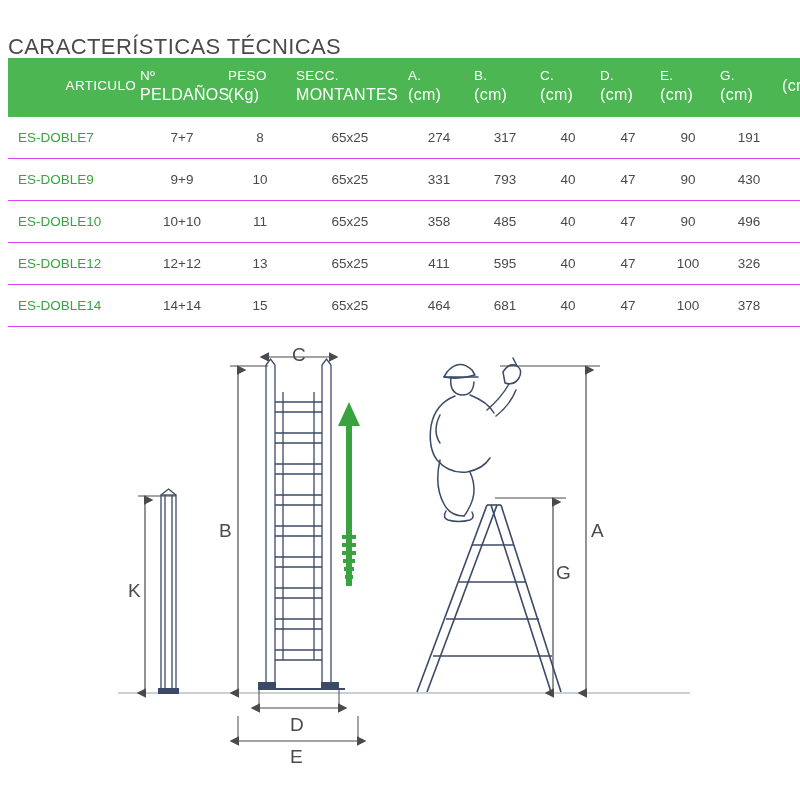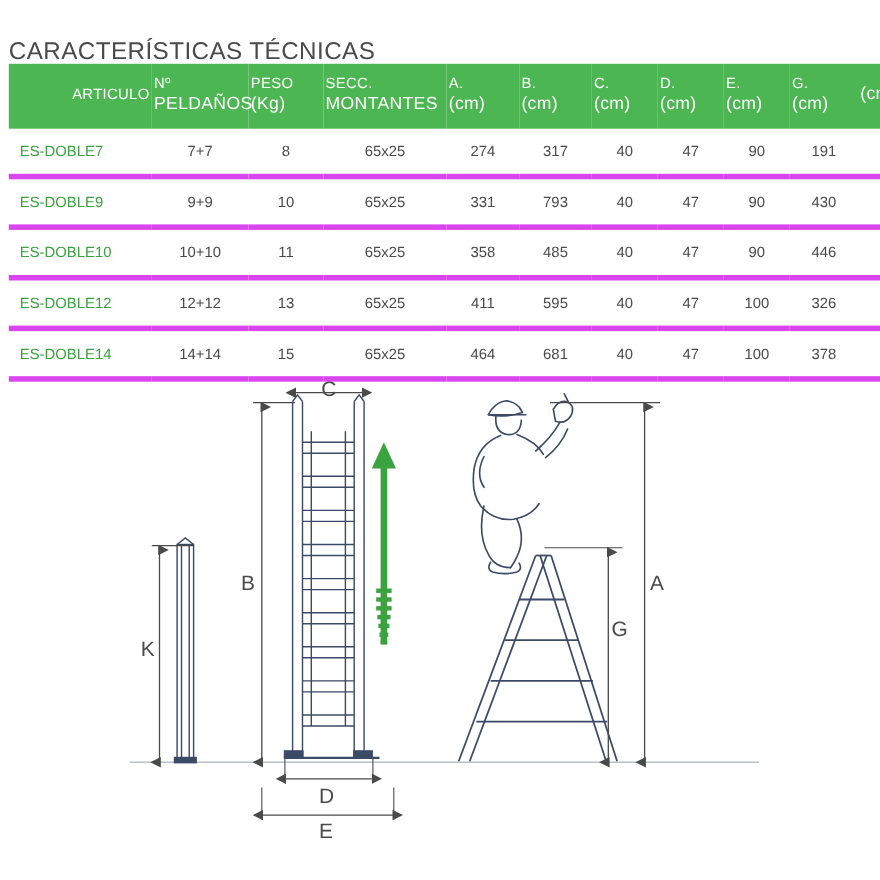--- a/index.html
+++ b/index.html
@@ -58,21 +58,21 @@
   }
   table.spec thead th .sub {
     display: block;
     font-size: 16px;
   }
   table.spec tbody td {
     font-size: 13.5px;
     text-align: center;
     padding: 13px 2px;
     color: #4a4a4a;
-    border-bottom: 5px solid #d946ef;
+    border-bottom: 1px solid #d946ef;
   }
   table.spec tbody td.art {
     text-align: left;
     padding-left: 10px;
     color: #3aa33f;
   }
   table.spec tbody tr:first-child td {
     border-top: none;
   }
   
@@ -176,21 +176,21 @@
         <tr>
           <td class="art">ES-DOBLE10</td>
           <td>10+10</td>
           <td>11</td>
           <td>65x25</td>
           <td>358</td>
           <td>485</td>
           <td>40</td>
           <td>47</td>
           <td>90</td>
-          <td>446</td>
+          <td>496</td>
           <td>287</td>
         </tr>
         <tr>
           <td class="art">ES-DOBLE12</td>
           <td>12+12</td>
           <td>13</td>
           <td>65x25</td>
           <td>411</td>
           <td>595</td>
           <td>40</td>

